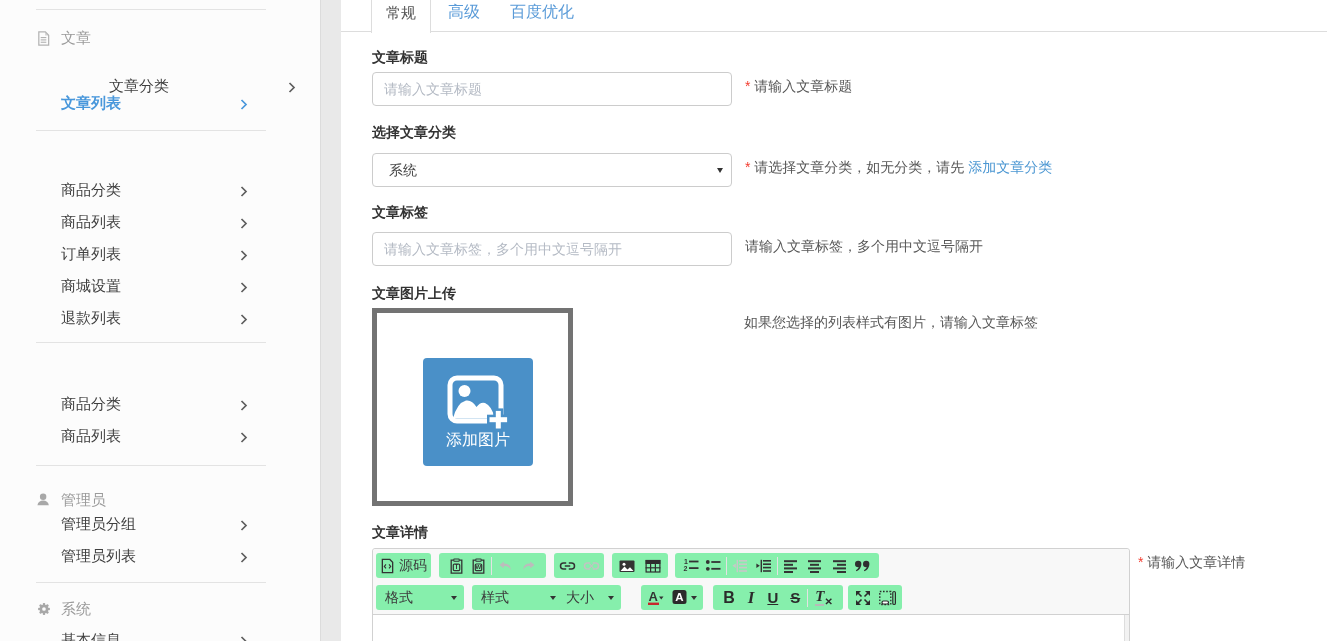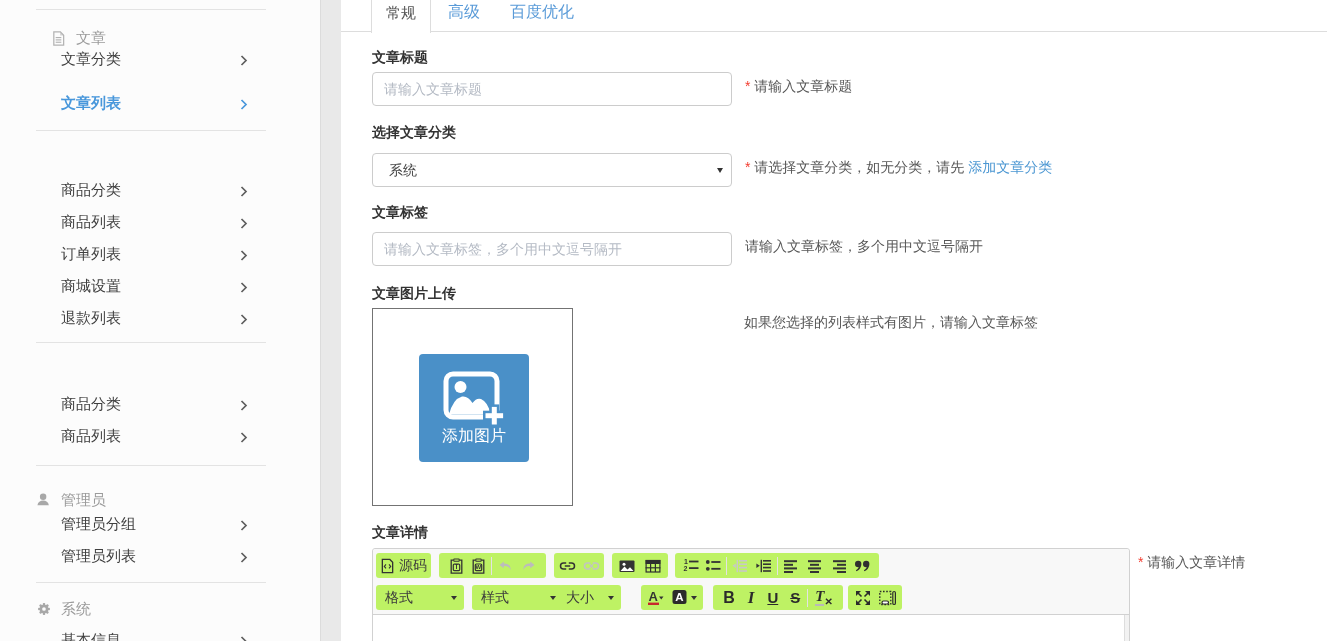--- a/index.html
+++ b/index.html
@@ -25,46 +25,46 @@
 
 .flabel{position:absolute;left:372px;height:20px;line-height:20px;font-weight:bold;color:#333;}
 .finput{position:absolute;left:372px;width:360px;height:34px;border:1px solid #ccc;border-radius:4px;box-sizing:border-box;background:#fff;line-height:32px;padding-left:11px;color:#b4bac4;}
 .fhint{position:absolute;left:745px;line-height:29px;color:#575757;white-space:nowrap;}
 .star{color:#f33b2e;}
 a.blue{color:#4a96d2;text-decoration:none;}
 
 #fselect{line-height:32px;color:#444;padding-left:16px;}
 #selarrow{position:absolute;right:8px;top:14px;width:0;height:0;border-left:3px solid transparent;border-right:3px solid transparent;border-top:5px solid #333;}
 
-#upbox{position:absolute;left:372px;top:308px;width:201px;height:198px;border:1px solid #737373;box-sizing:border-box;background:#fff;}
+#upbox{position:absolute;left:372px;top:308px;width:201px;height:198px;border:5px solid #737373;box-sizing:border-box;background:#fff;}
 #upbtn{position:absolute;left:46px;top:45px;width:110px;height:108px;background:#4a90c8;border-radius:4px;}
 #upbtn .t{position:absolute;left:0;width:110px;top:72px;text-align:center;color:#fff;font-size:16px;}
 
 #editor{position:absolute;left:372px;top:548px;width:758px;height:94px;border:1px solid #d1d1d1;border-radius:3px 3px 0 0;box-sizing:border-box;background:#fff;}
 #toolbar{position:absolute;left:0;top:0;width:100%;height:66px;background:#f8f8f8;border-bottom:1px solid #d1d1d1;border-radius:3px 3px 0 0;box-sizing:border-box;}
-.chip{position:absolute;background:#bef264;border-radius:3px;height:25px;display:flex;align-items:center;}
+.chip{position:absolute;background:#86efac;border-radius:3px;height:25px;display:flex;align-items:center;}
 .chip .sep{width:1px;height:18px;background:#e3e3e3;margin:0 5px;}
 </style>
 </head>
 <body>
 <div id="sidebar">
   <div class="sline" style="top:9px;"></div>
-  <div class="srow shead" style="top:22px;margin-left:15px;">
+  <div class="srow shead" style="top:22px;">
     <svg class="sicon" viewBox="0 0 16 16">
         <path d="M3 1h7l3.5 3.5V15H3z" fill="none" stroke="#b2b2b2" stroke-width="1.3"></path>
         <path d="M9.7 1v3.8h3.8" fill="#b2b2b2" opacity=".55"></path>
         <g stroke="#b2b2b2" stroke-width="1.2">
           <line x1="5" y1="7" x2="11" y2="7"></line>
           <line x1="5" y1="9.5" x2="11" y2="9.5"></line>
           <line x1="5" y1="12" x2="11" y2="12"></line>
         </g>
       </svg>
     <span class="txt">文章</span>
   </div>
-  <div class="srow sitem" style="top:43px;">
+  <div class="srow sitem" style="top:70px;margin-left:48px;">
       <span class="txt">文章分类</span>
     <svg class="chev" width="8" height="11" viewBox="0 0 8 11">
         <polyline points="1.5,1 6,5.5 1.5,10" fill="none" stroke="#5e5e5e" stroke-width="1.7"></polyline>
       </svg>
     </div>
   <div class="srow sitem active" style="top:87px;">
       <span class="txt">文章列表</span>
     <svg class="chev" width="8" height="11" viewBox="0 0 8 11">
         <polyline points="1.5,1 6,5.5 1.5,10" fill="none" stroke="#4897db" stroke-width="1.7"></polyline>
       </svg>

